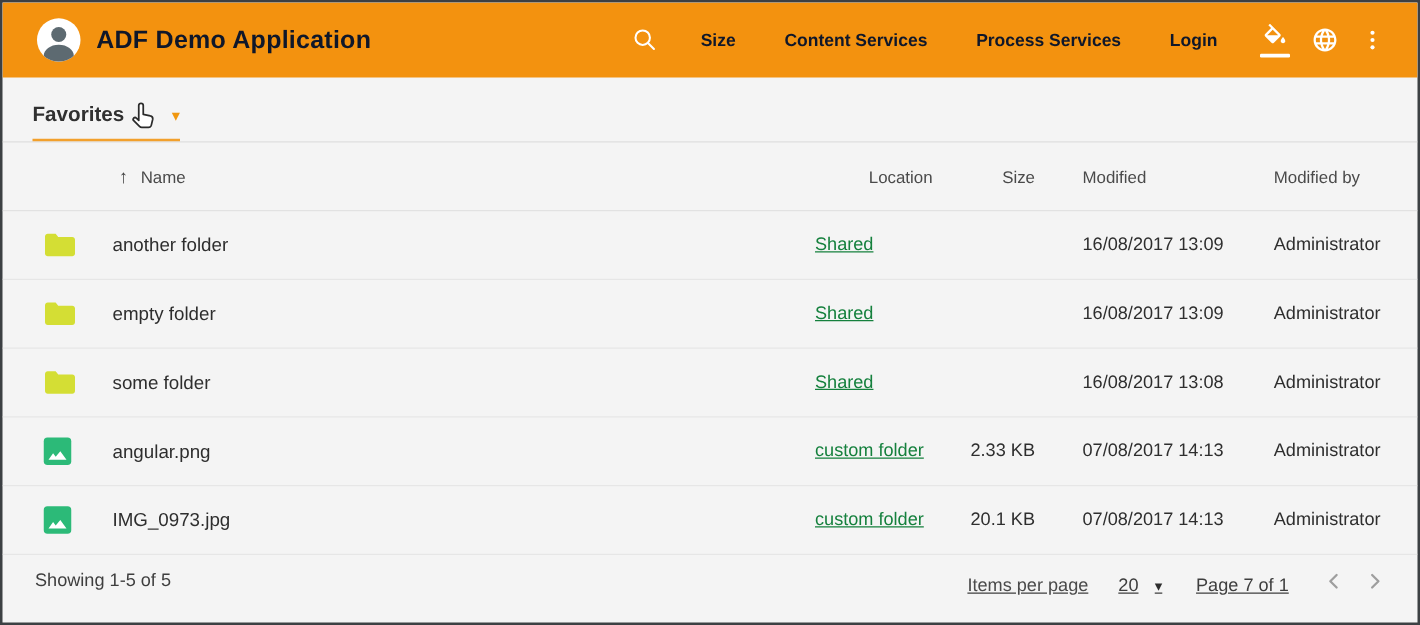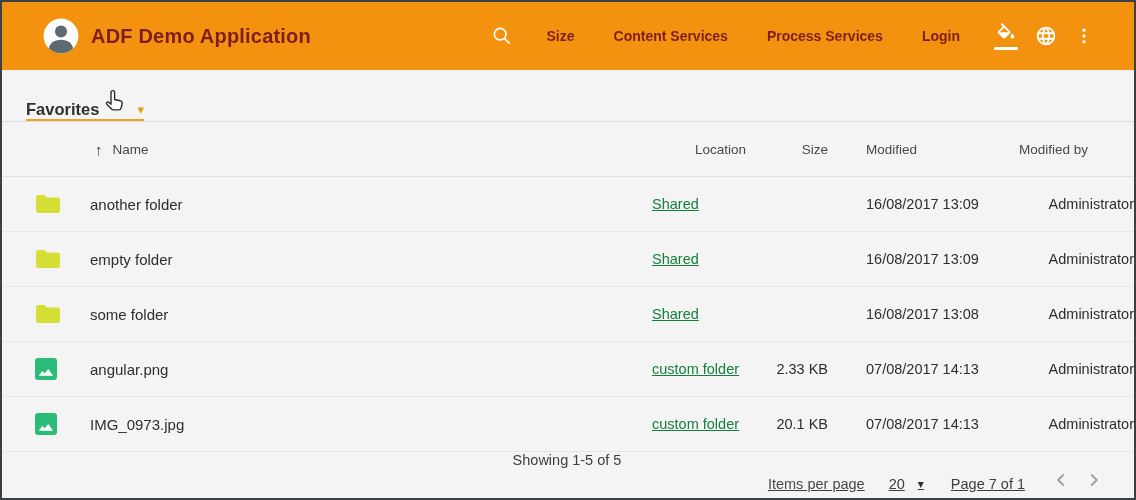--- a/index.html
+++ b/index.html
@@ -4,42 +4,42 @@
 <style>
   * { margin:0; padding:0; box-sizing:border-box; }
   body { background:#e8e8e8; font-family:"Liberation Sans", sans-serif; }
   .screen {
     position:relative; width:1136px; height:500px;
     border:2px solid #3C4043; background:#F4F4F4; overflow:hidden;
   }
 
   
   .app-header {
-    height:68px; background:#F3920F; display:flex; align-items:center;
-    padding:0 40px; color:#7f1d1d;
+    height:60px; background:#F3920F; display:flex; align-items:center;
+    padding:0 26px; color:#0f172a;
   }
   .avatar { width:38px; height:38px; flex:0 0 auto; }
   .app-title { font-size:20px; font-weight:700; margin-left:11px; letter-spacing:.2px; }
   .header-spacer { flex:1; }
   .search-btn { margin-right:34px; display:flex; align-items:center; }
   .nav { display:flex; align-items:center; }
   .nav-item { font-size:14px; font-weight:700; margin-right:39px; white-space:nowrap; }
   .nav-item:last-child { margin-right:34px;text-align:center; }
   .hdr-icons { display:flex; align-items:center; gap:17px; }
   .icon-btn { display:flex; flex-direction:column; align-items:center; justify-content:center; }
   .bucket-underline { width:24px; height:3px; background:#fff; border-radius:1px; margin-top:2px; }
 
   
   .toolbar {
     height:52px; border-bottom:1px solid #DEDEDE;
     display:flex; align-items:flex-end; padding-left:24px; position:relative;
   }
   .favorites-tab {
     width:118px; display:flex; align-items:center;
-    border-bottom:2px solid #F2A02C;
+    padding-bottom:9px; border-bottom:2px solid #F2A02C;
   }
   .favorites-label { font-size:16.5px; font-weight:700; color:#303030; }
   .tab-caret { margin-left:auto; font-size:13px; color:#F0970F; line-height:1; }
   .cursor { position:absolute; left:101px; top:19px; z-index:5; pointer-events:none; }
 
   
   .thead, .trow {
     display:grid; grid-template-columns:76px 1fr 126px 54px 187px 119px;
     align-items:center; height:55px; border-bottom:1px solid #E6E6E6;
   }
@@ -50,31 +50,31 @@
   .th-size { text-align:right; }
   .th-modified { padding-left:38px; }
   .th-modifiedby { padding-left:4px; }
 
   .icon-cell { padding-left:33px; display:flex; align-items:center; }
   .cell-name { padding-left:12px; font-size:15px; color:#2E2E2E; }
   .cell-location { padding-left:4px; }
   .cell-location a { color:#15803d; text-decoration:underline; font-size:14.5px; }
   .cell-size { text-align:right; font-size:14.5px; color:#2E2E2E; }
   .cell-modified { padding-left:38px; font-size:14.5px; color:#2E2E2E; }
-  .cell-modifiedby { padding-left:4px; font-size:14.5px; color:#2E2E2E;text-align:right; }
+  .cell-modifiedby { padding-left:4px; font-size:14.5px; color:#2E2E2E; }
 
   .img-thumb {
     width:22px; height:22px; background:#2CBA78; border-radius:3px;
     display:flex; align-items:flex-end; justify-content:center; padding-bottom:3px;
   }
 
   
   .pagefooter {
     height:42px; display:flex; align-items:center;
-    padding:0 28px 0 26px; font-size:14.5px; color:#3E3E3E;flex-direction:column;
+    padding:0 22px 0 26px; font-size:14.5px; color:#3E3E3E;
   }
   .pf-right { margin-left:auto; display:flex; align-items:flex-end;text-decoration:underline; }
   .ipp-label { color:#4A4A4A; }
   .ipp-select { display:flex; align-items:center; gap:13px; margin-left:24px; }
   .ipp-caret { font-size:12px; color:#2E2E2E; line-height:1; }
   .page-status { margin-left:27px; }
   .pager-btns { display:flex; align-items:center; gap:9px; margin-left:24px; }
   .pager-btn { width:24px; height:24px; display:flex; align-items:center; justify-content:center; }
 </style>
 </head>

